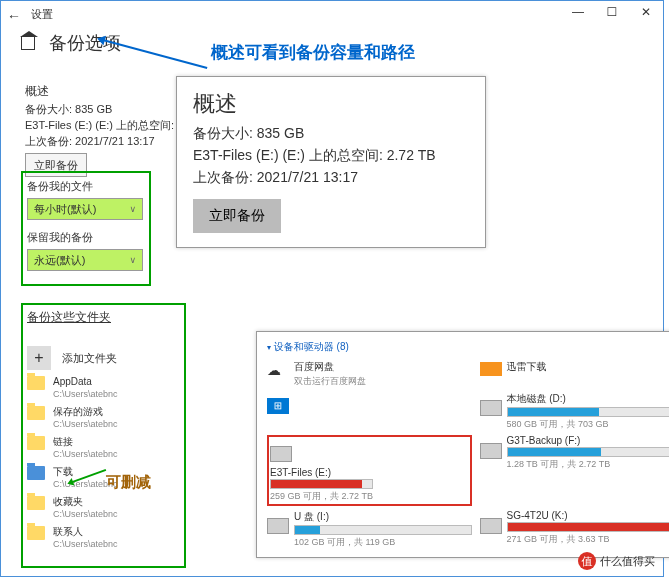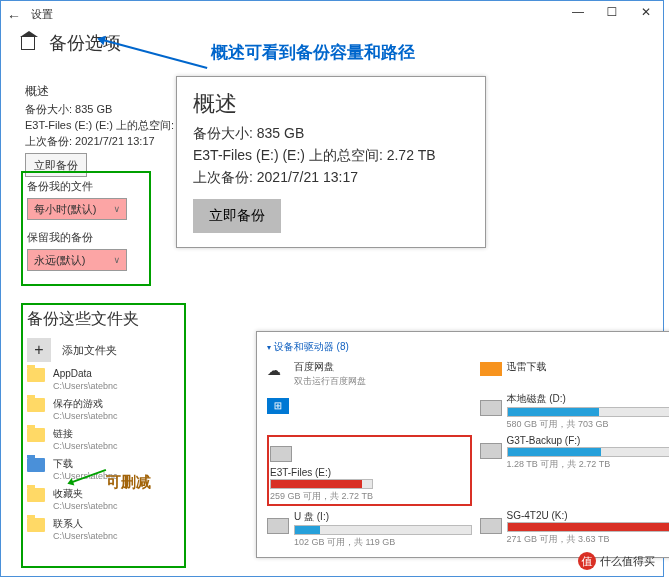--- a/index.html
+++ b/index.html
@@ -19,25 +19,25 @@
 .overview-small { position: absolute; left: 24px; top: 82px; font-size: 11px; line-height: 16px; }
 .overview-small .h { font-size: 12px; margin-bottom: 2px; }
 .btn-small { border: 1px solid #999; padding: 3px 8px; background: #f5f5f5; margin-top: 4px; display: inline-block; font-size: 11px; }
 .overview-card { position: absolute; left: 175px; top: 75px; width: 310px; border: 1px solid #999; box-shadow: 0 0 4px rgba(0,0,0,0.2); padding: 12px 16px 14px; background: #fff; }
 .overview-card .title { font-size: 22px; margin-bottom: 6px; }
 .overview-card .line { font-size: 14px; margin-bottom: 4px; }
 .overview-card .btn { display: inline-block; background: #bbb; color: #000; padding: 8px 16px; margin-top: 8px; font-size: 14px; }
 .green-box-1 { position: absolute; left: 20px; top: 170px; width: 130px; height: 115px; border: 2px solid #00a000; }
 .sched-sec { position: absolute; left: 26px; top: 178px; font-size: 11px; }
 .sched-label { margin-bottom: 4px; }
-.select-box { border: 1px solid #999; width: 100px; height: 22px; display: flex; align-items: center; justify-content: space-between; padding: 0 6px; font-size: 11px; margin-bottom: 10px; background: #fca5a5; }
+.select-box { border: 1px solid #999; width: 116px; height: 22px; display: flex; align-items: center; justify-content: space-between; padding: 0 6px; font-size: 11px; margin-bottom: 10px; background: #bef264; }
 .chev { font-size: 9px; color: #666; }
 .green-box-2 { position: absolute; left: 20px; top: 302px; width: 165px; height: 265px; border: 2px solid #00a000; }
 .folders-sec { position: absolute; left: 26px; top: 308px; }
-.folders-title { font-size: 16px; margin-bottom: 8px; }
+.folders-title { font-size: 12px; margin-bottom: 20px; text-decoration: underline; }
 .add-btn { width: 24px; height: 24px; background: #ddd; text-align: center; line-height: 24px; font-size: 16px; color: #333; display: inline-block; vertical-align: middle; }
 .add-row { margin-bottom: 6px; }
 .add-label { display: inline-block; vertical-align: middle; margin-left: 8px; font-size: 11px; text-align: center; }
 .folder-item { display: flex; margin-bottom: 6px; }
 .folder-icon { width: 18px; height: 14px; background: #ffd966; border-radius: 1px; margin-right: 8px; position: relative; flex-shrink: 0; }
 .folder-icon::before { content: ''; position: absolute; top: -3px; left: 0; width: 8px; height: 3px; background: #ffd966; }
 .folder-icon.blue { background: #4a90d9; }
 .folder-icon.blue::before { background: #4a90d9; }
 .folder-txt { font-size: 10px; line-height: 12px; }
 .folder-path { color: #888; font-size: 9px; }

